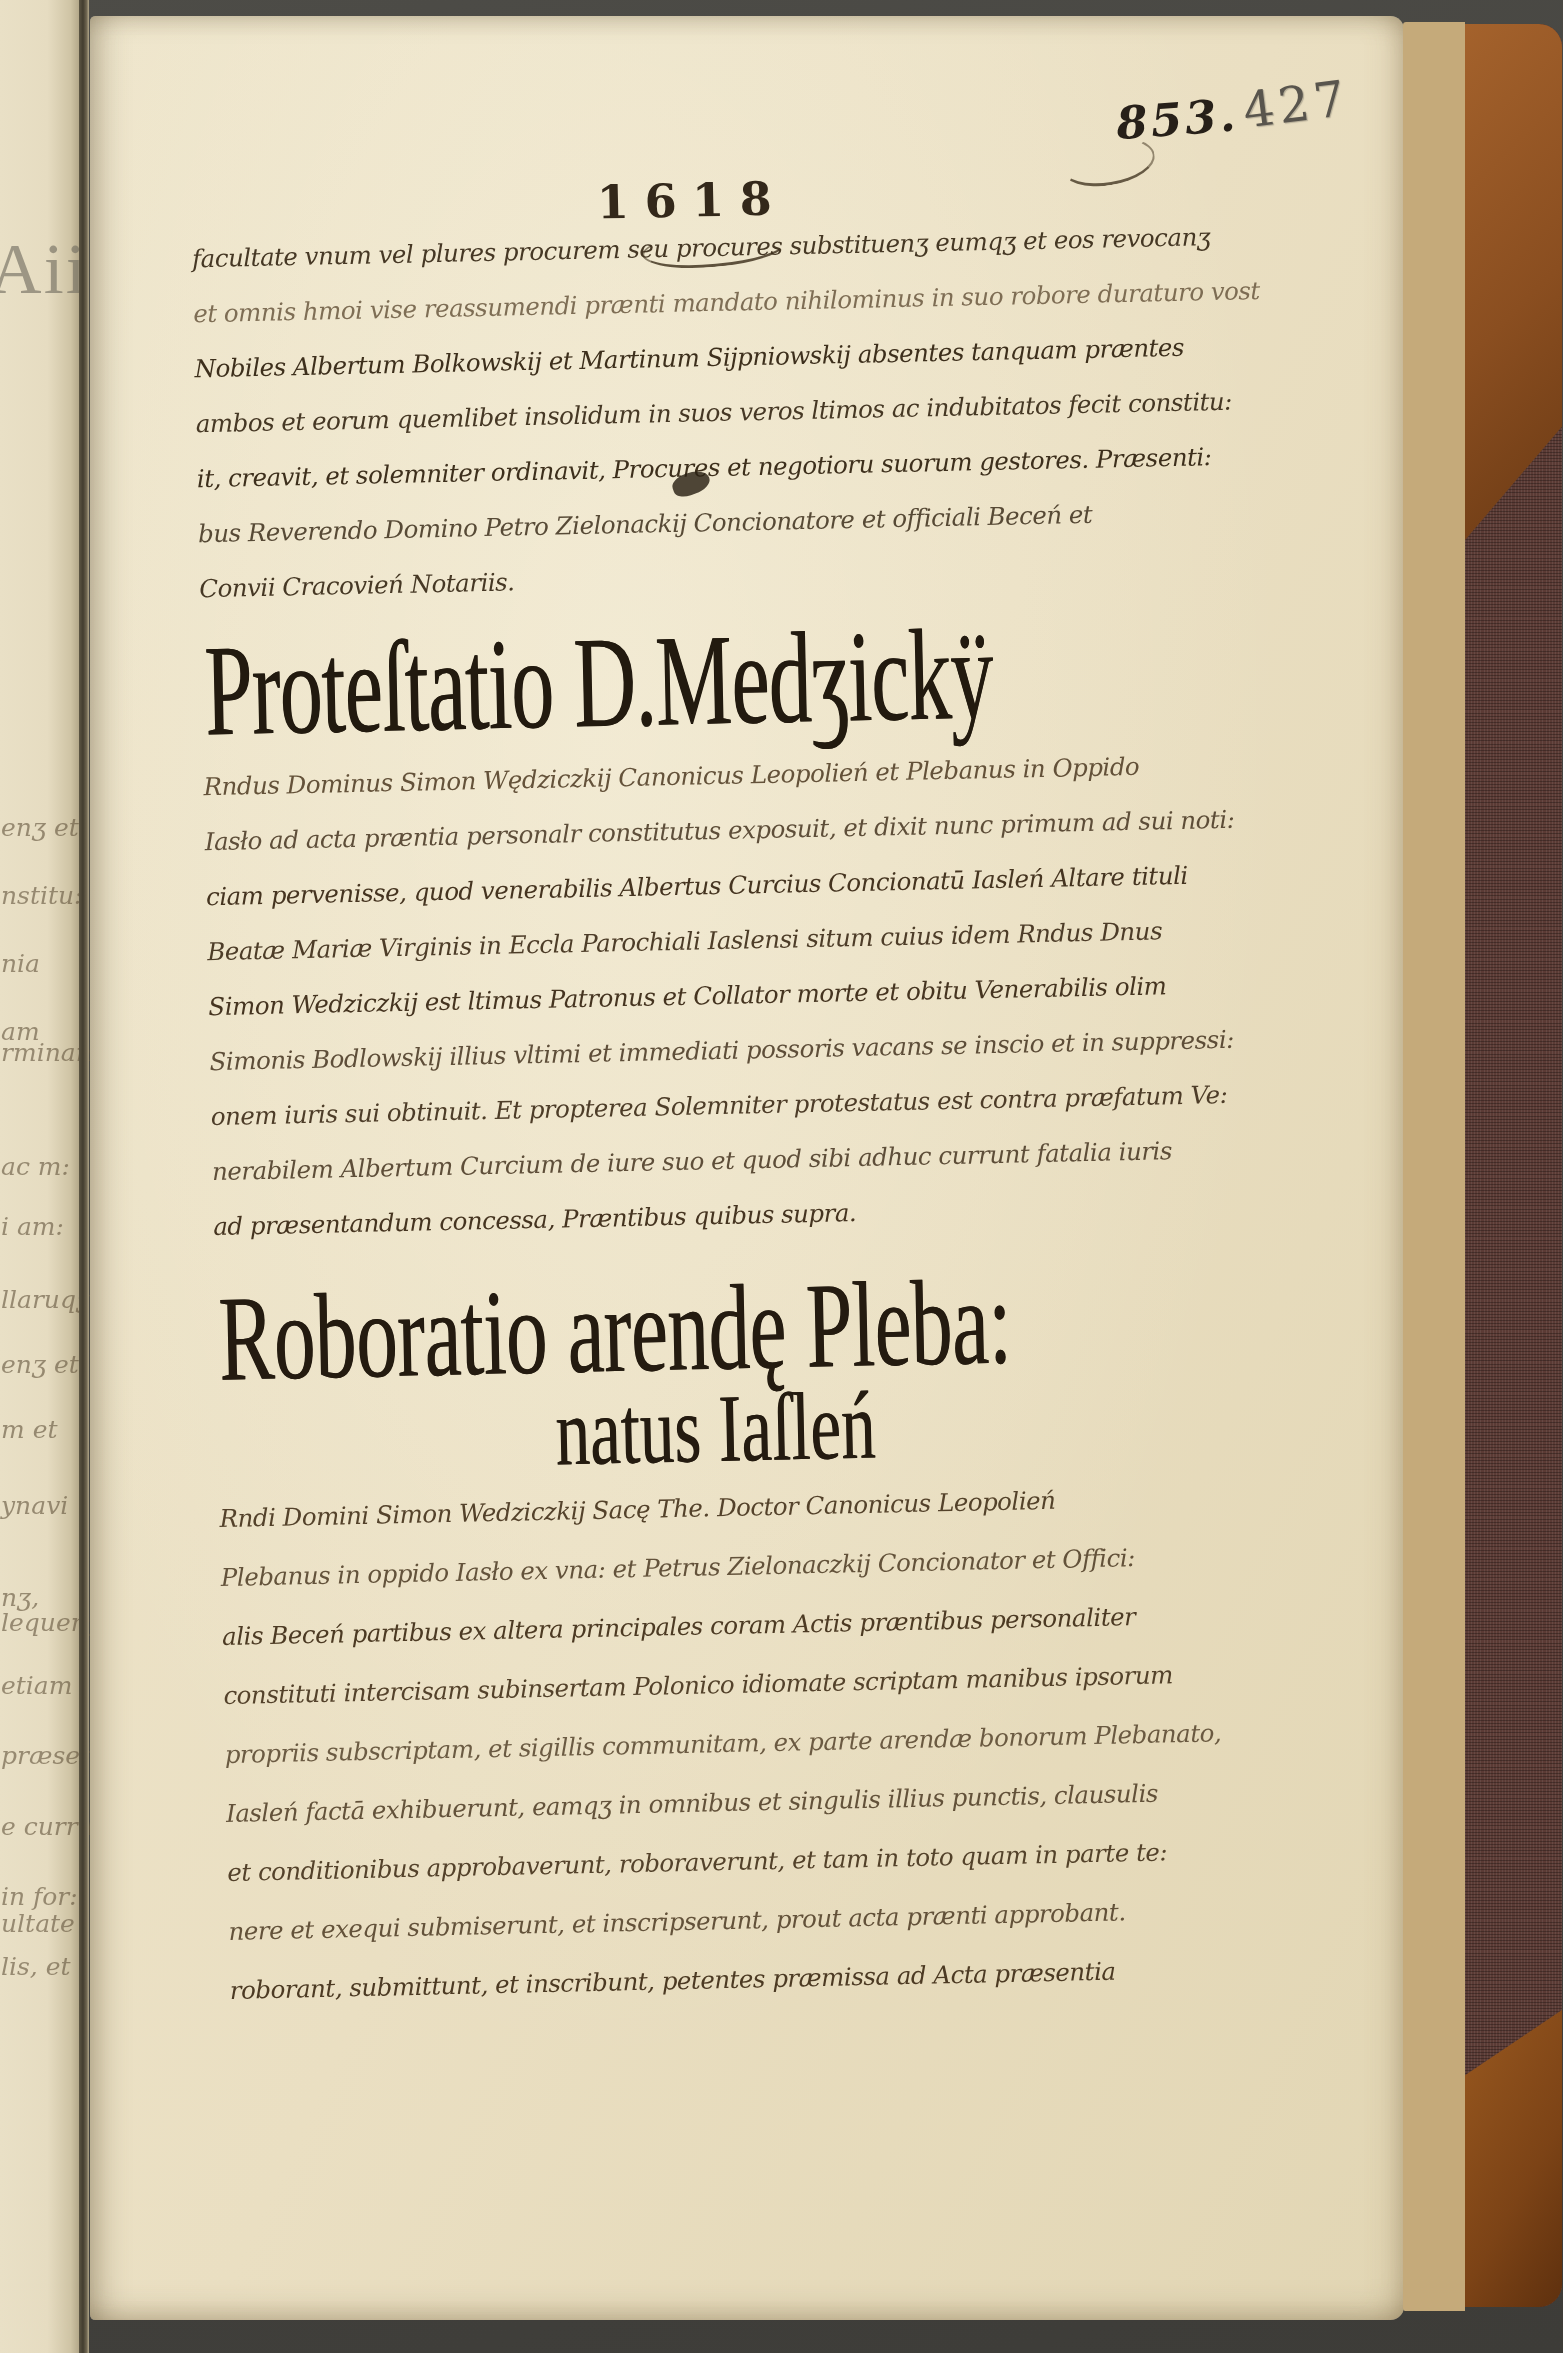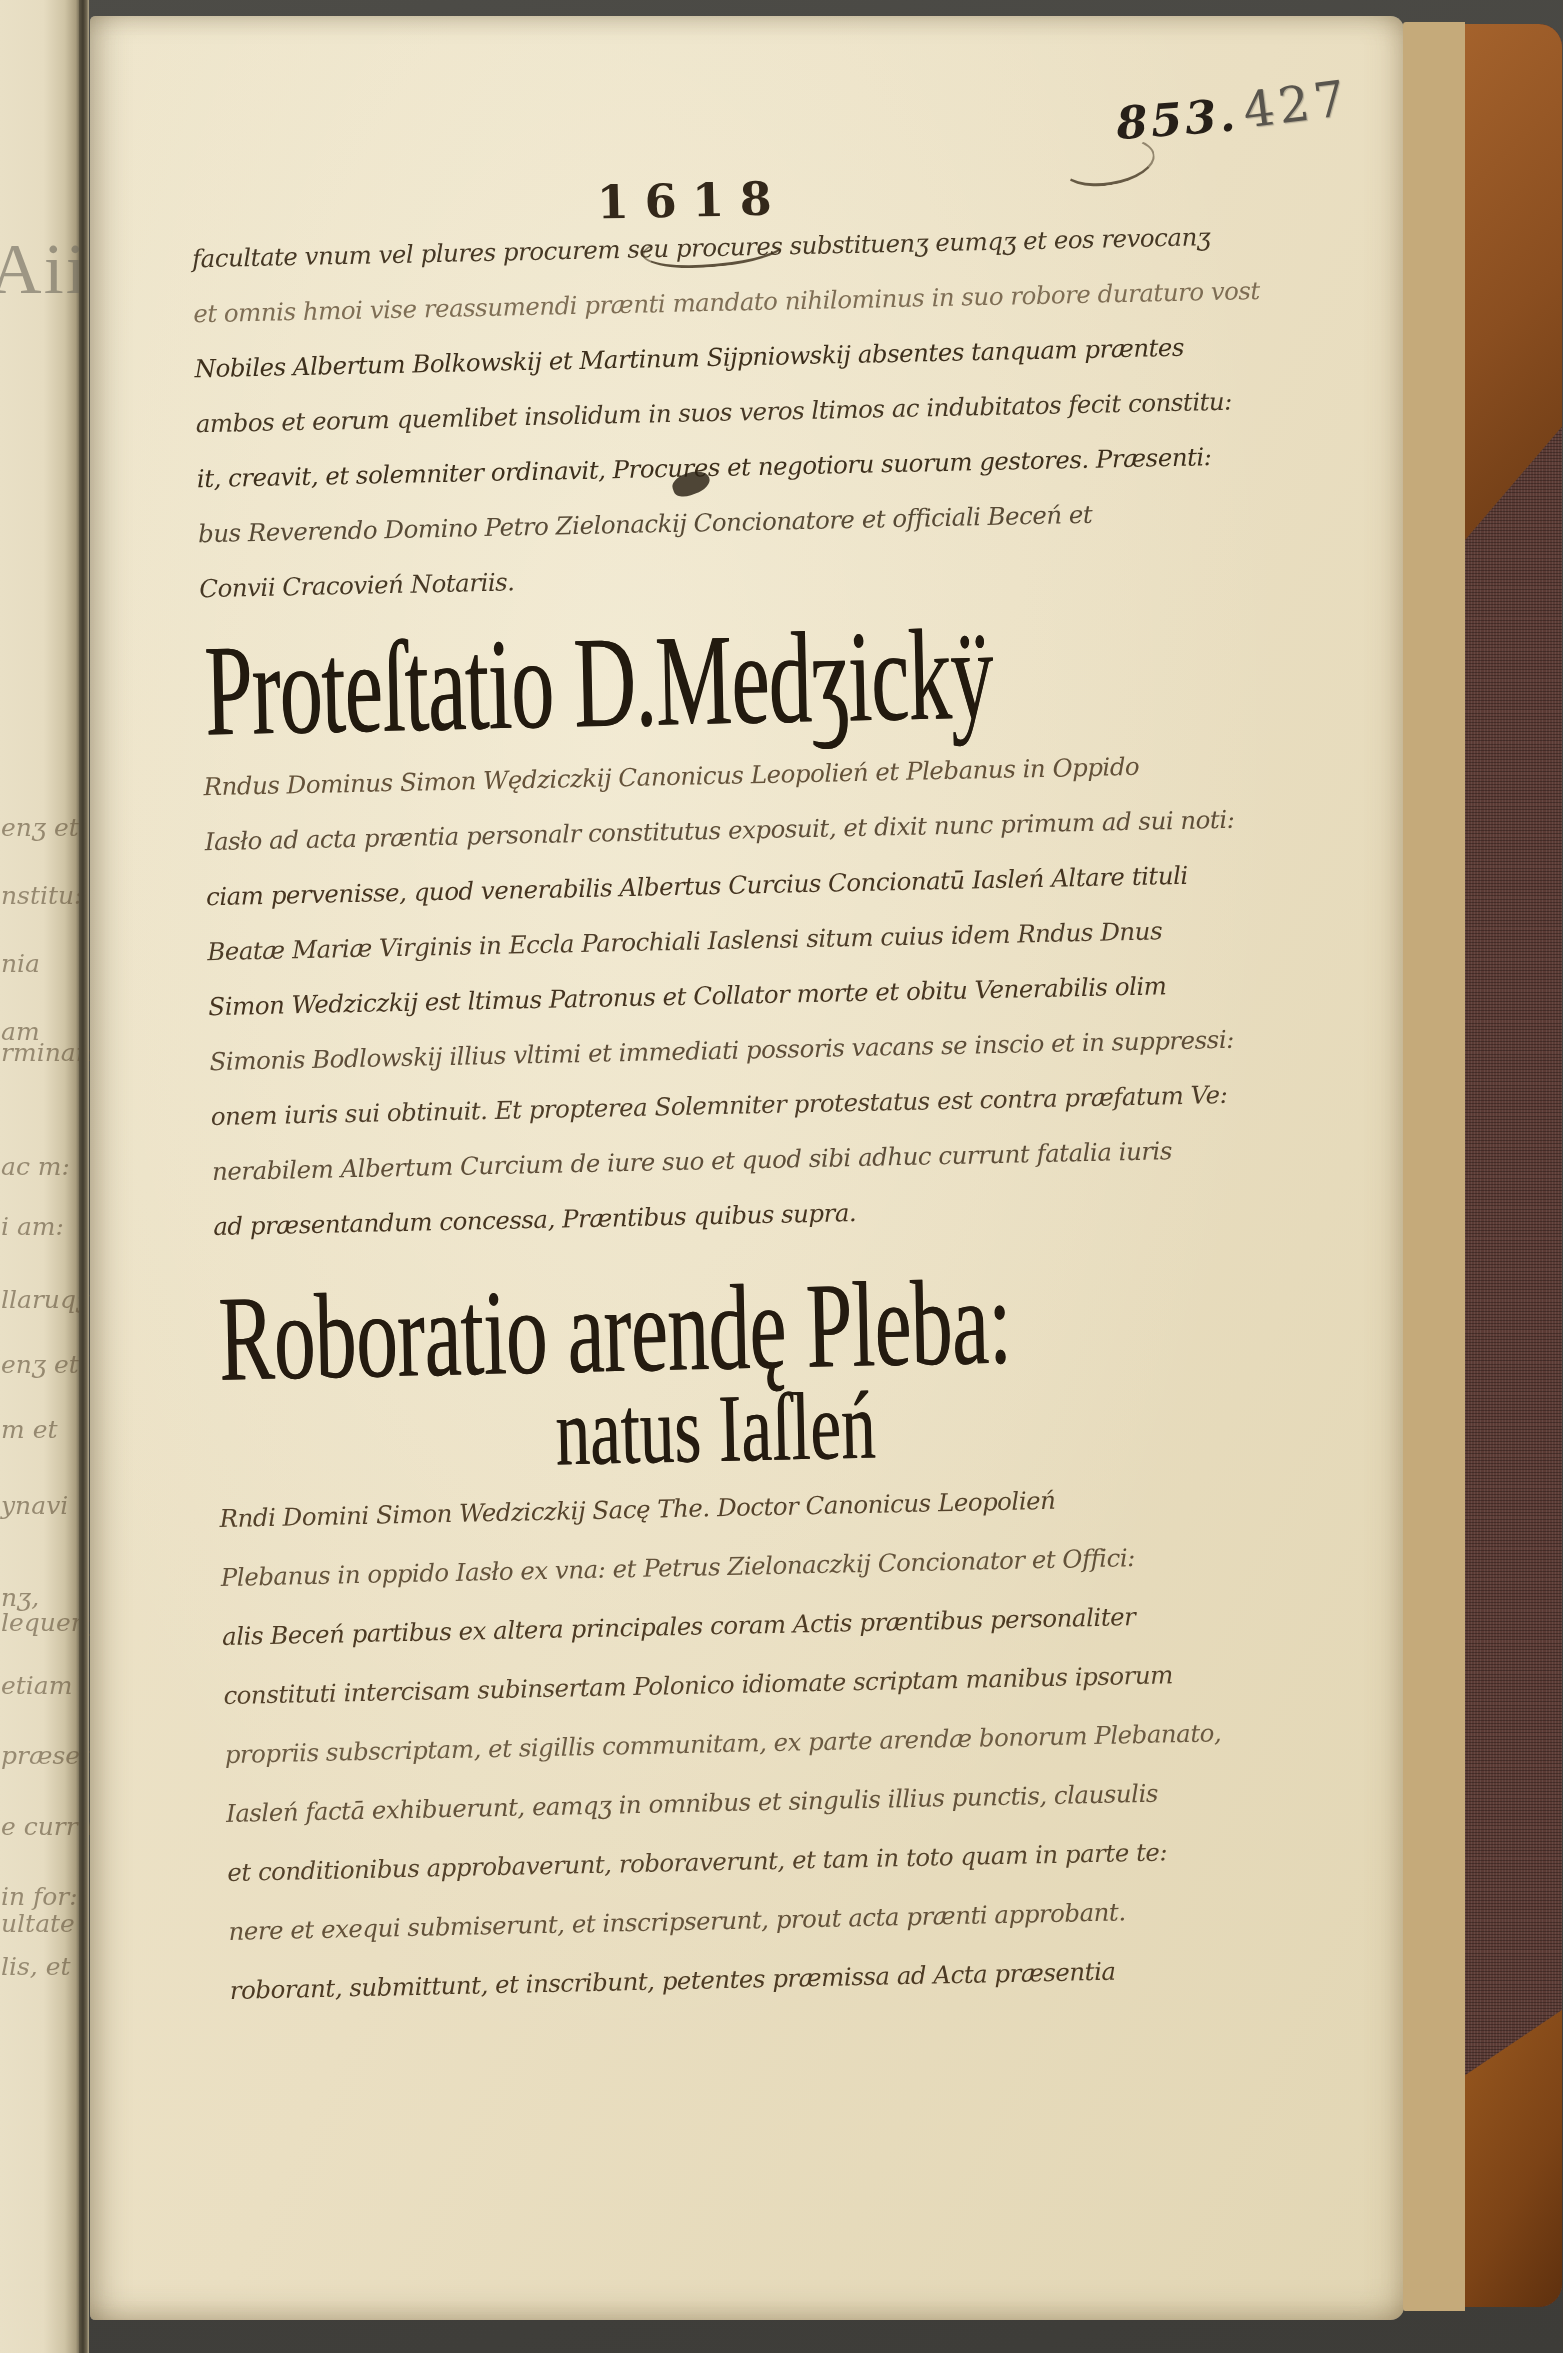--- a/index.html
+++ b/index.html
@@ -2,21 +2,21 @@
 <html style="font-size:8.3px"><head>
 <meta charset="utf-8">
 <style>
   html,body{margin:0;padding:0;}
   body{font-family:"DejaVu Serif","Liberation Serif",serif;}
   .scene{position:relative;width:1564px;height:2354px;overflow:hidden;
     background:linear-gradient(160deg,#4d4c47 0%,#454440 45%,#3d3c38 100%);}
 
   
   .facing-page{position:absolute;left:0;top:0;width:79px;height:2354px;
-    background:linear-gradient(90deg,#e9e0c6 0%,#e6dcc1 55%,#cfc4a5 82%,#a99d7f 96%,#7b725b 100%);}
+    background:linear-gradient(90deg,#e9e0c6 0%,#e6dcc1 55%,#cfc4a5 82%,#a99d7f 96%,#7b725b 100%);padding-left:7px;}
   .gutter{position:absolute;left:79px;top:0;width:10.4px;height:2354px;
     background:linear-gradient(90deg,#5d5644 0%,#433d2f 40%,#6e6550 75%,#b3a88a 100%);}
   .frag{position:absolute;left:1px;width:68px;font-style:italic;font-size:25px;
     color:rgba(96,82,58,.60);white-space:nowrap;overflow:visible;}
   .signature-mark{position:absolute;left:-10.4px;top:228px;font-size:72px;
     font-family:"Liberation Serif","DejaVu Serif",serif;color:rgba(112,106,94,.62);letter-spacing:2.1px;}
 
   
   .page{position:absolute;left:90px;top:15.6px;width:1314px;height:2304px;
     background:

